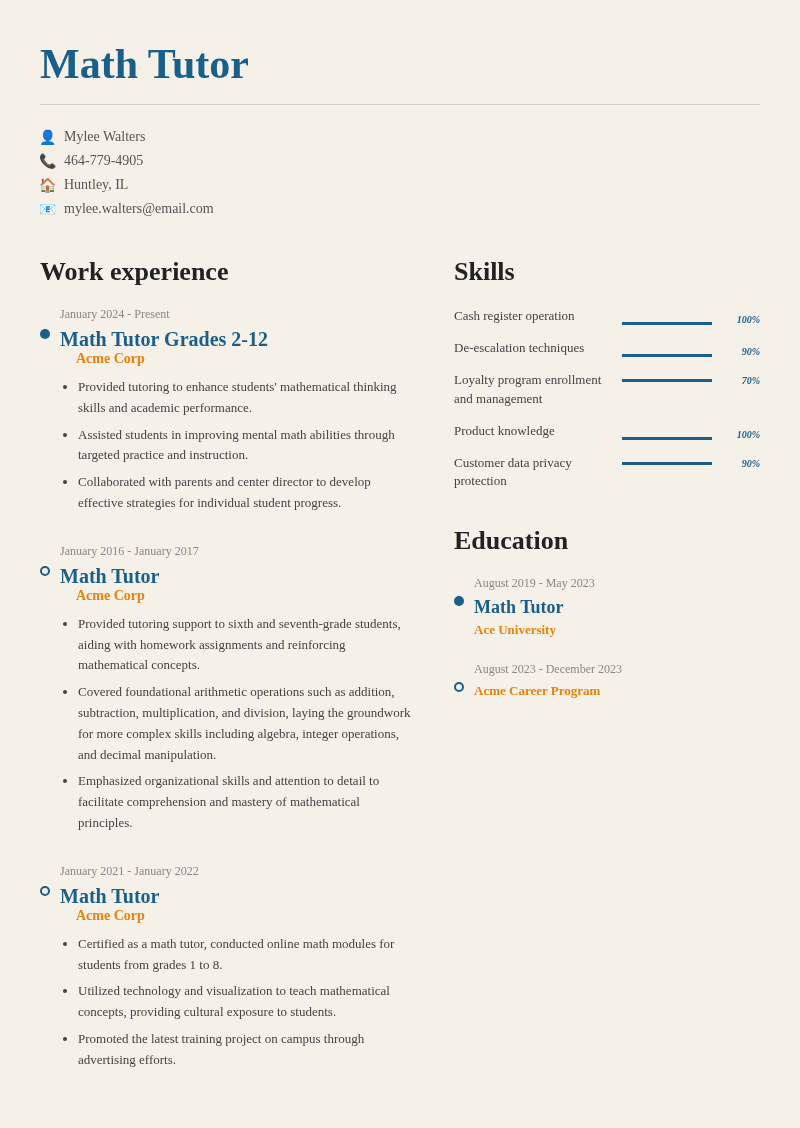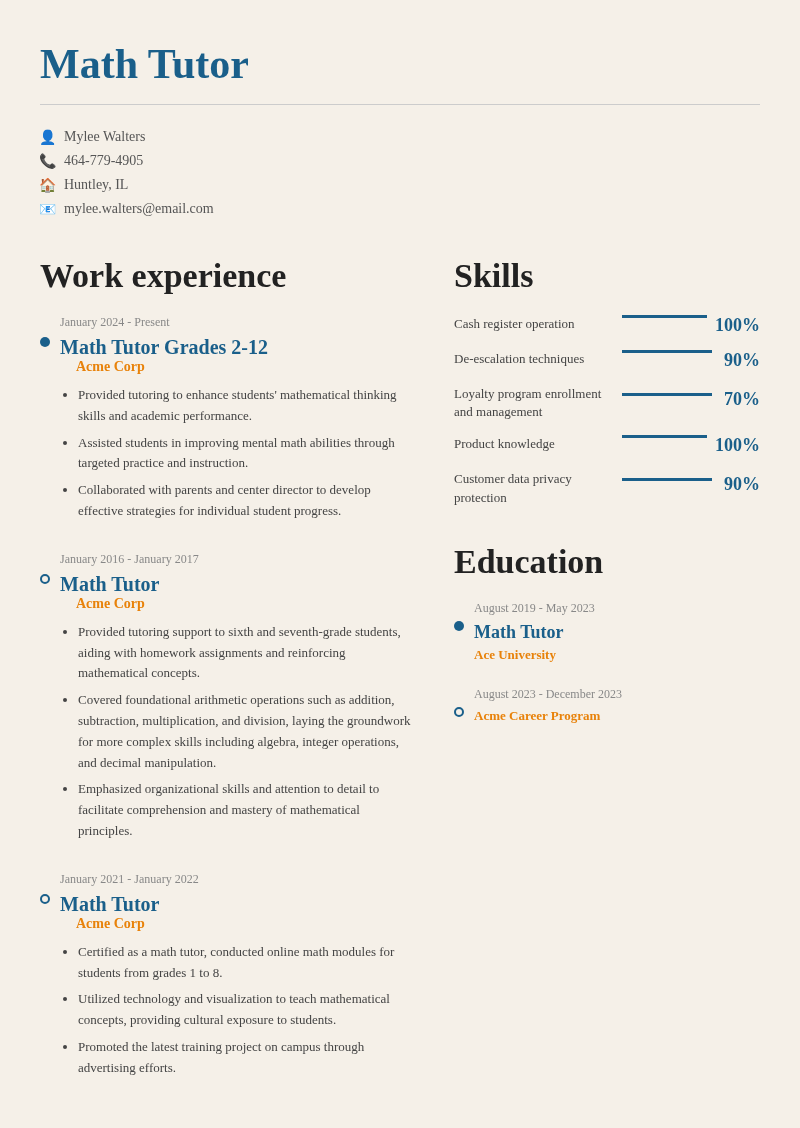--- a/index.html
+++ b/index.html
@@ -60,21 +60,21 @@
       display: flex;
       gap: 40px;
     }
     .left-column {
       flex: 1.1;
     }
     .right-column {
       flex: 0.9;
     }
     .section-title {
-      font-size: 34px;
+      font-size: 26px;
       font-weight: bold;
       color: #222;
       margin-bottom: 20px;
       font-family: Georgia, serif;
     }
     .work-experience-section {
       margin-bottom: 30px;
     }
     .job-entry {
       margin-bottom: 30px;
@@ -126,41 +126,42 @@
     }
     .job-bullets li {
       margin-bottom: 6px;
     }
     
     .skills-section {
       margin-bottom: 36px;
     }
     .skill-row {
       display: flex;
-      align-items: flex-start;
+      align-items: flex-end;
       gap: 8px;
       margin-bottom: 14px;
     }
     .skill-label {
       font-size: 13px;
       color: #444;
       flex: 0 0 160px;
       line-height: 1.4;
     }
     .skill-bar-wrap {
       flex: 1;
       height: 3px;
       background: #1a5f8a;
     }
     .skill-pct {
-      font-size: 18px;
+      font-size: 10px;
       color: #1a5f8a;
       font-weight: bold;
       min-width: 40px;
       text-align: right;
+      font-style: italic;
     }
     
     .education-section {}
     .edu-entry {
       margin-bottom: 24px;
       position: relative;
       padding-left: 20px;
     }
     .edu-date {
       font-size: 12px;

